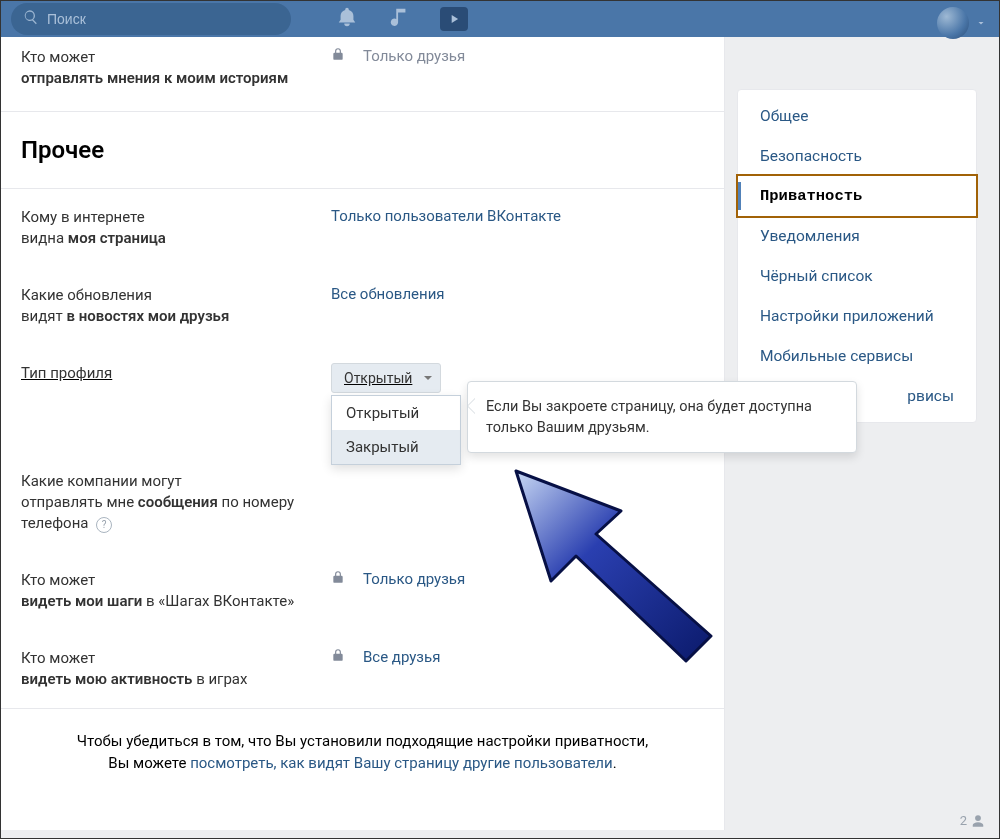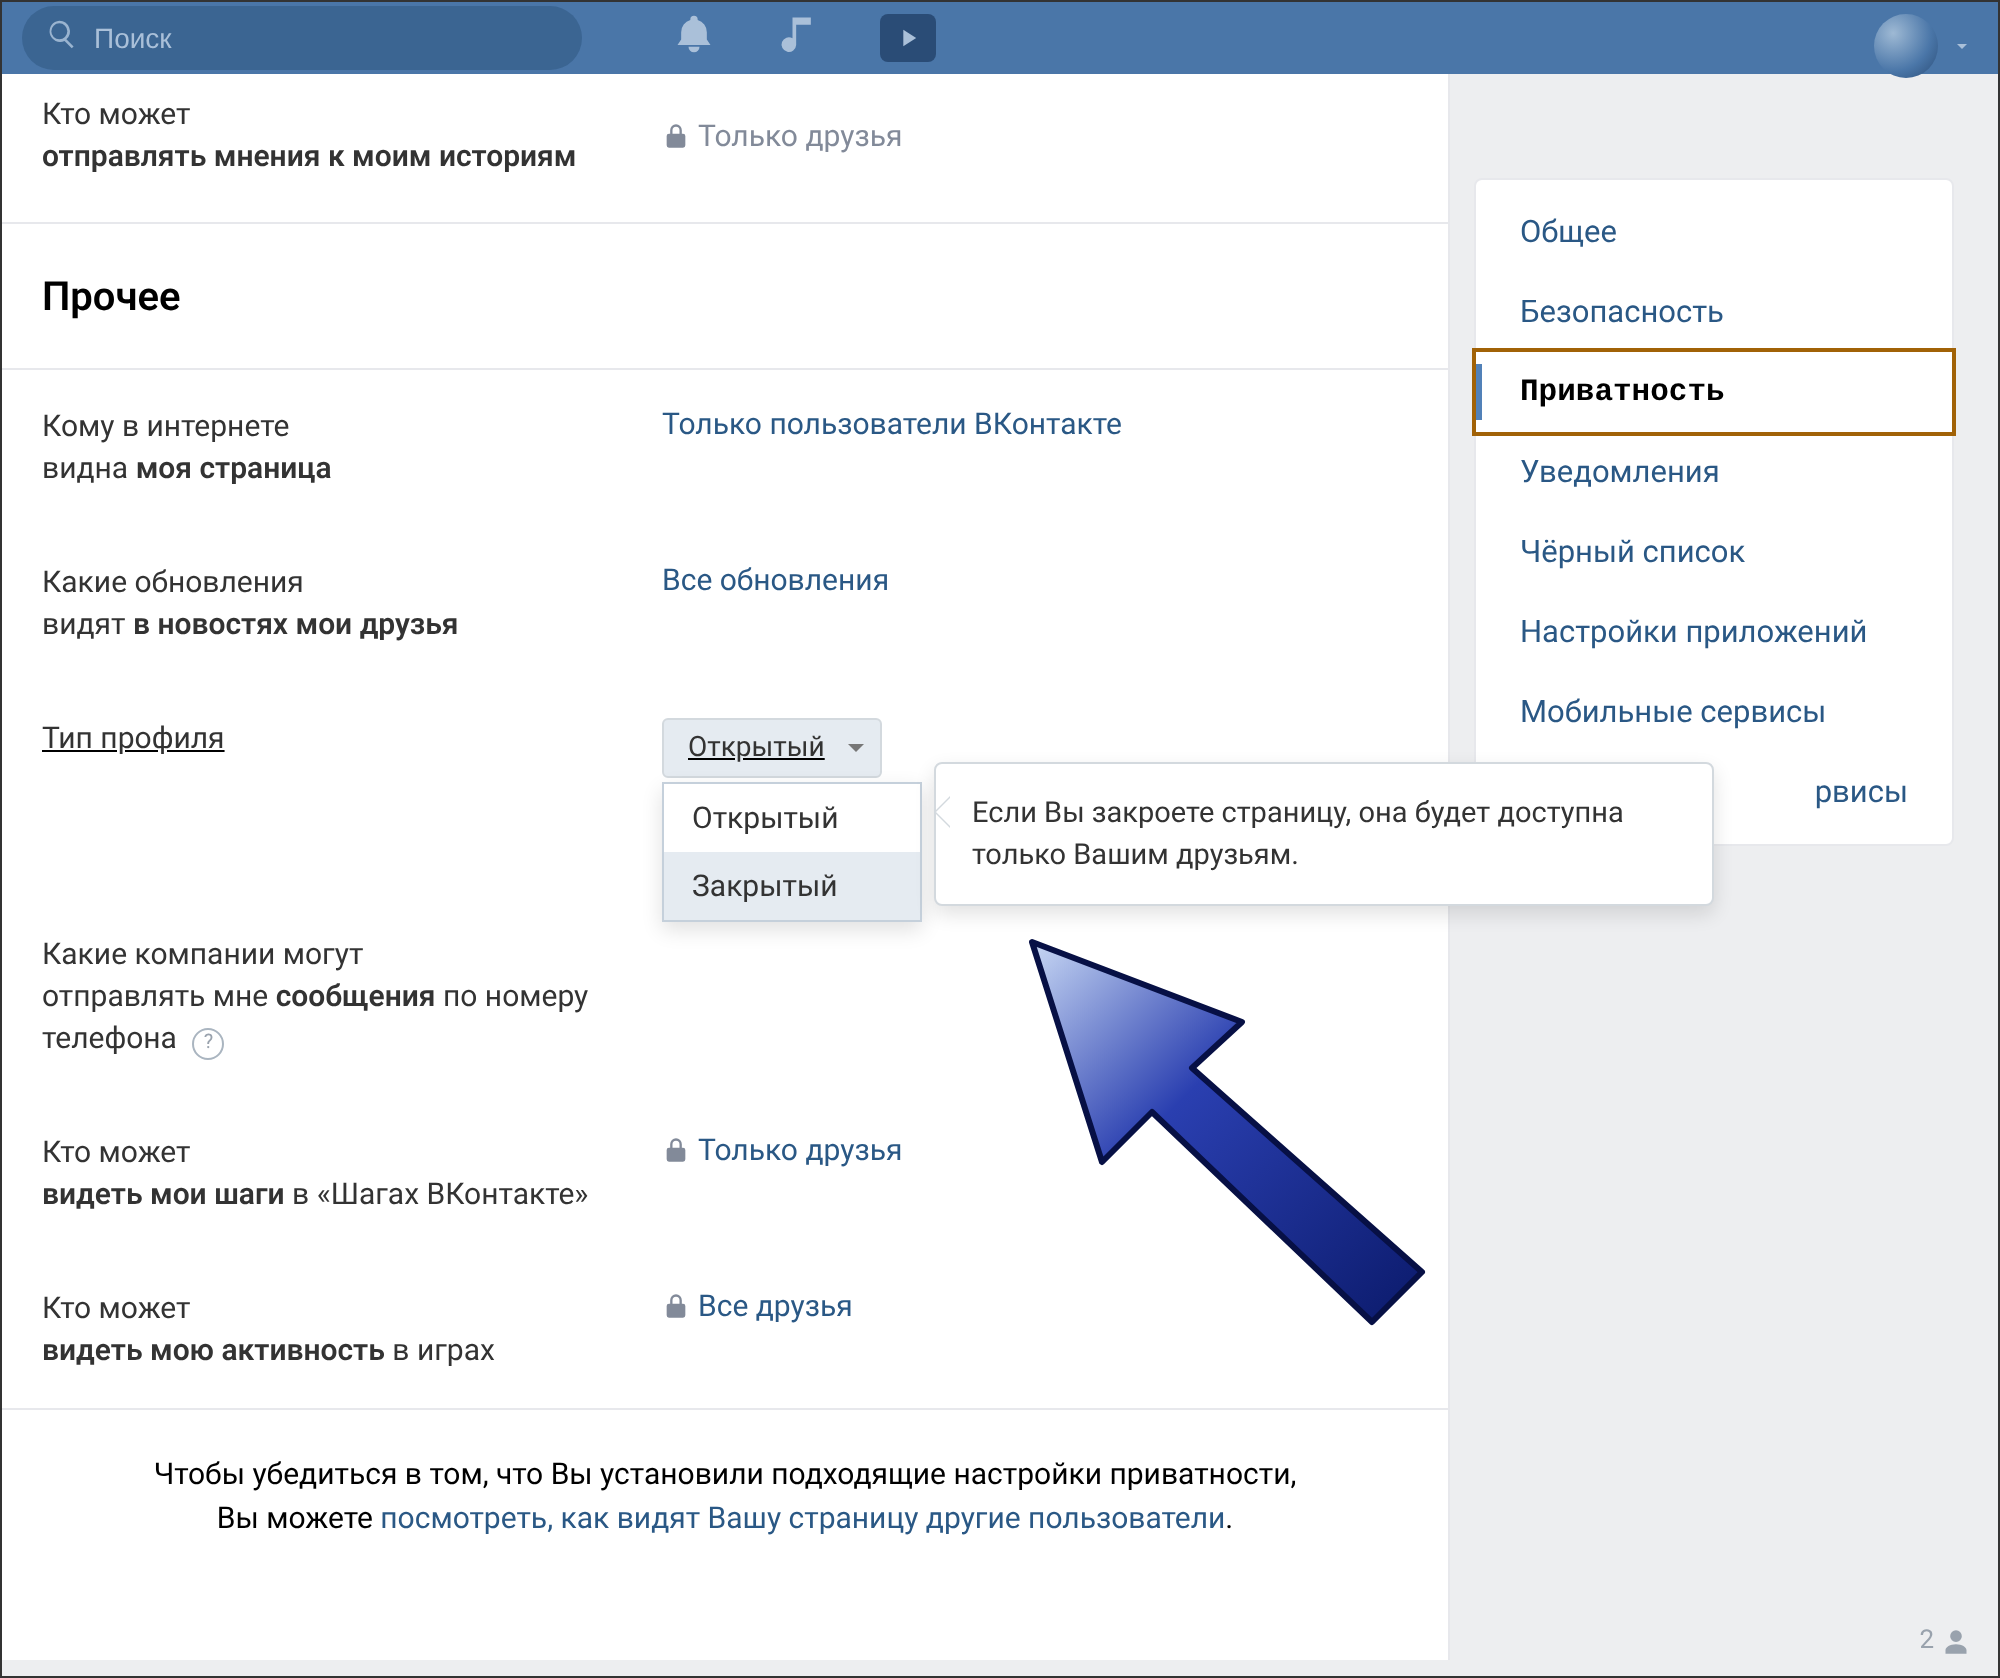--- a/index.html
+++ b/index.html
@@ -79,26 +79,26 @@
   .card-top{
     padding:10px 20px 22px 20px;
     border-bottom:1px solid #e7e8ec;
   }
   .row-label{
     font-size:15px; color:#333; line-height:1.4;
   }
   .row-label b{ font-weight:600; }
   .row-value{
     color:#2a5885; font-size:15px;
-    display:flex; align-items:center; gap:4px;
+    display:flex; align-items:flex-start; gap:18px;
   }
   .lock{width:14px;height:14px;fill:#828a99;display:inline-block;}
 
   .section-h{
-    font-size:20px; font-weight:600; color:#000;
+    font-size:24px; font-weight:600; color:#000;
     padding:24px 20px;
     border-bottom:1px solid #e7e8ec;
   }
 
   .setting-row{
     display:flex;
     padding:18px 20px;
   }
   .setting-row .left{ width:310px; padding-right:12px;}
   .setting-row .right{ flex:1; display:flex; align-items:flex-start;}

